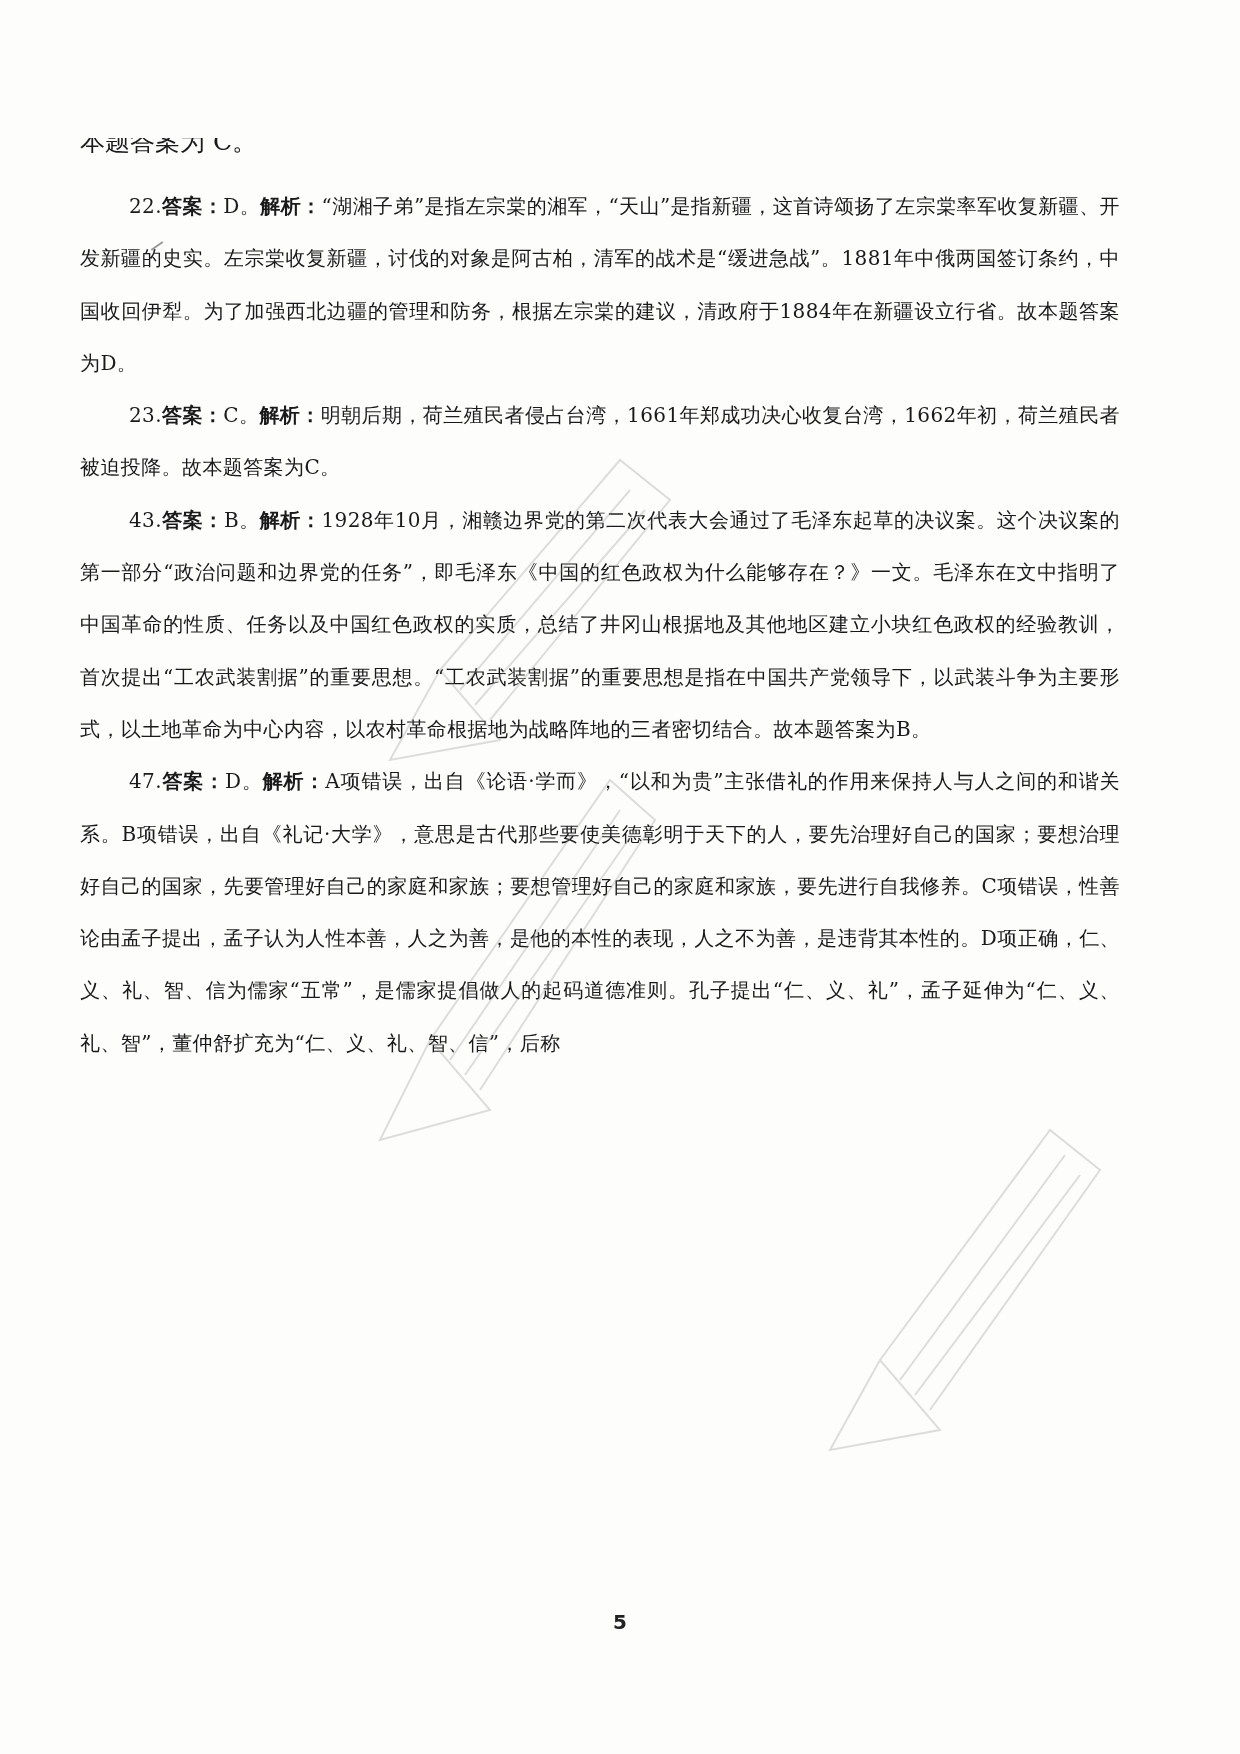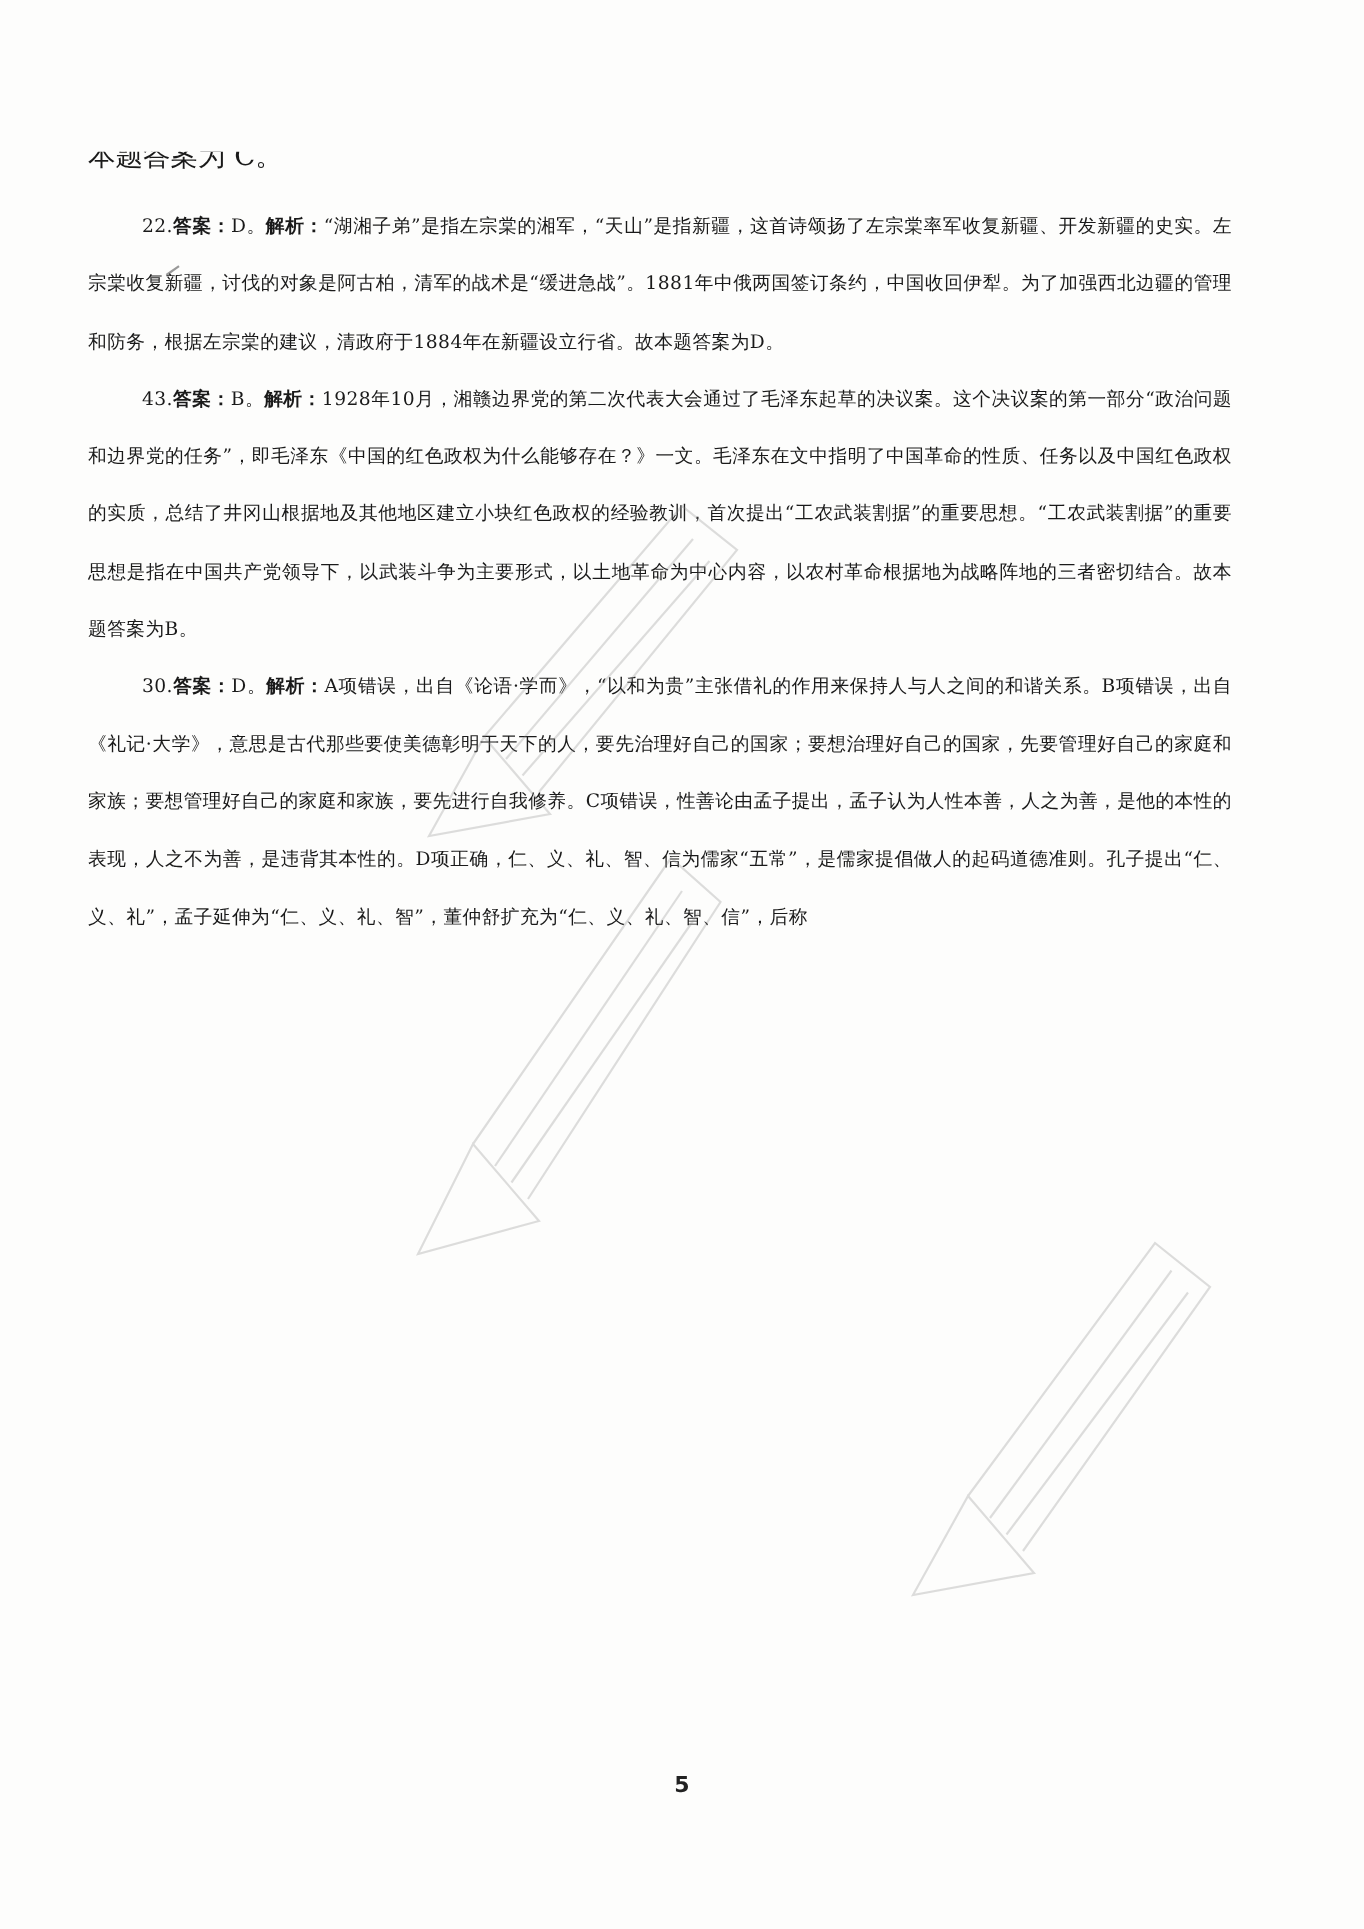--- a/index.html
+++ b/index.html
@@ -8,21 +8,21 @@
     font-family: "DejaVu Serif", "Liberation Serif", serif; color:#1a1a1a;
   }
   .page { position:absolute; left:0; top:0; width:1240px; height:1558px; }
   .cutline {
     position:absolute; left:80px; top:138px; width:1040px; height:30px; overflow:hidden;
     font-size:25px; line-height:52px;
   }
   .cutline span { display:block; margin-top:-22px; }
   .body {
     position:absolute; left:80px; top:180px; width:1040px;
-    font-size:17px; line-height:52.3px; letter-spacing:0.4px;
+    font-size:20px; line-height:52.3px; letter-spacing:0.4px;
     text-align:justify;
   }
   .para { margin:0; text-indent:49px; }
   .para b { font-family:"DejaVu Sans", "Liberation Sans", sans-serif; font-weight:bold; }
   .pagenum {
     position:absolute; left:0; width:1240px; top:1610px; text-align:center;
     font-family:"DejaVu Sans", sans-serif; font-weight:bold; font-size:20px; color:#222;
   }
   .wm { position:absolute; opacity:0.28; pointer-events:none; }
   .stray { position:absolute; left:150px; top:245px; width:14px; height:2px; background:#999; transform:rotate(-35deg); }
@@ -34,25 +34,26 @@
 
   <div class="cutline">
     <span>本题答案为 C。</span>
   </div>
 
   <div class="stray"></div>
 
   <div class="body">
     <p class="para"><span>22.</span><b>答案：</b><span>D。</span><b>解析：</b><span>“湖湘子弟”是指左宗棠的湘军，“天山”是指新疆，这首诗颂扬了左宗棠率军收复新疆、开发新疆的史实。左宗棠收复新疆，讨伐的对象是阿古柏，清军的战术是“缓进急战”。1881年中俄两国签订条约，中国收回伊犁。为了加强西北边疆的管理和防务，根据左宗棠的建议，清政府于1884年在新疆设立行省。故本题答案为D。</span></p>
 
+    <p class="para"><span>23.</span><b>答案：</b><span>C。</span><b>解析：</b><span>明朝后期，荷兰殖民者侵占台湾，1661年郑成功决心收复台湾，1662年初，荷兰殖民者被迫投降。故本题答案为C。</span></p>
 
 
     <p class="para"><span>43.</span><b>答案：</b><span>B。</span><b>解析：</b><span>1928年10月，湘赣边界党的第二次代表大会通过了毛泽东起草的决议案。这个决议案的第一部分“政治问题和边界党的任务”，即毛泽东《中国的红色政权为什么能够存在？》一文。毛泽东在文中指明了中国革命的性质、任务以及中国红色政权的实质，总结了井冈山根据地及其他地区建立小块红色政权的经验教训，首次提出“工农武装割据”的重要思想。“工农武装割据”的重要思想是指在中国共产党领导下，以武装斗争为主要形式，以土地革命为中心内容，以农村革命根据地为战略阵地的三者密切结合。故本题答案为B。</span></p>
 
-    <p class="para"><span>30.</span><b>答案：</b><span>D。</span><b>解析：</b><span>A项错误，出自《论语·学而》，“以和为贵”主张借礼的作用来保持人与人之间的和谐关系。B项错误，出自《礼记·大学》，意思是古代那些要使美德彰明于天下的人，要先治理好自己的国家；要想治理好自己的国家，先要管理好自己的家庭和家族；要想管理好自己的家庭和家族，要先进行自我修养。C项错误，性善论由孟子提出，孟子认为人性本善，人之为善，是他的本性的表现，人之不为善，是违背其本性的。D项正确，仁、义、礼、智、信为儒家“五常”，是儒家提倡做人的起码道德准则。孔子提出“仁、义、礼”，孟子延伸为“仁、义、礼、智”，董仲舒扩充为“仁、义、礼、智、信”，后称</span></p>
+    <p class="para"><span>47.</span><b>答案：</b><span>D。</span><b>解析：</b><span>A项错误，出自《论语·学而》，“以和为贵”主张借礼的作用来保持人与人之间的和谐关系。B项错误，出自《礼记·大学》，意思是古代那些要使美德彰明于天下的人，要先治理好自己的国家；要想治理好自己的国家，先要管理好自己的家庭和家族；要想管理好自己的家庭和家族，要先进行自我修养。C项错误，性善论由孟子提出，孟子认为人性本善，人之为善，是他的本性的表现，人之不为善，是违背其本性的。D项正确，仁、义、礼、智、信为儒家“五常”，是儒家提倡做人的起码道德准则。孔子提出“仁、义、礼”，孟子延伸为“仁、义、礼、智”，董仲舒扩充为“仁、义、礼、智、信”，后称</span></p>
   </div>
 
   <svg class="wm" style="left:380px;top:440px;" width="300" height="330" viewBox="0 0 300 330">
     <g fill="none" stroke="#8a8a8a" stroke-width="2">
       <path d="M10 320 L60 230 L120 300 Z"></path>
       <path d="M60 230 L240 20 L290 60 L110 280"></path>
       <path d="M80 250 L250 50"></path>
       <path d="M95 265 L265 70"></path>
     </g>
   </svg>

